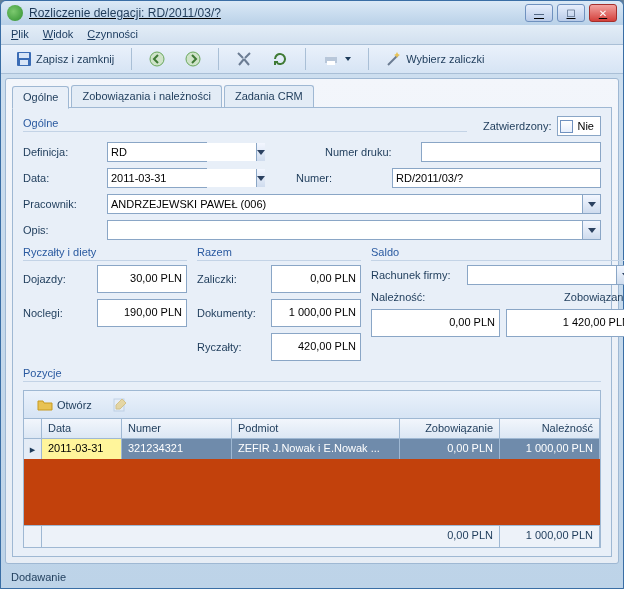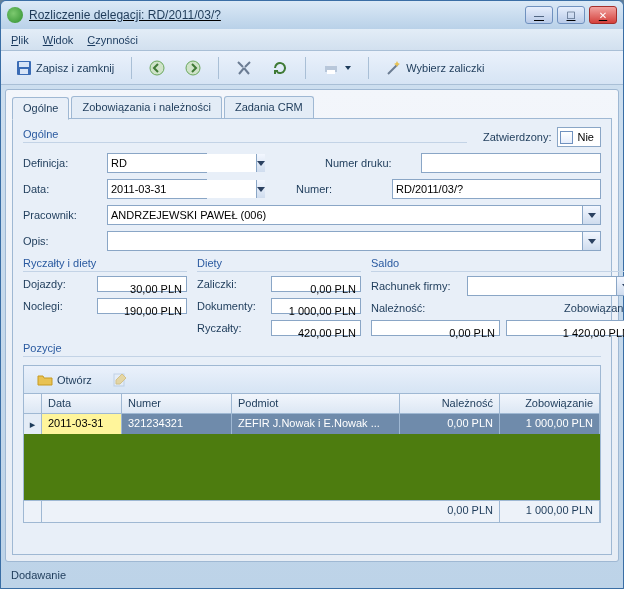--- a/index.html
+++ b/index.html
@@ -111,38 +111,38 @@
   }
   .combo { display:flex; align-items:center; padding:0; }
   .combo input { border:none; flex:1; height:18px; padding:0 3px; font:inherit; }
   .combo .cbtn {
     width:18px; height:18px; border-left:1px solid #8aa6c6;
     background:linear-gradient(180deg,#f3f7ff,#cfdcee);
     display:flex;align-items:center;justify-content:center;
   }
   .combo .cbtn div { width:0;height:0;border-left:4px solid transparent;border-right:4px solid transparent;border-top:5px solid #2b4160; }
   .amt {
-    width:90px; height:16px; border:1px solid #8aa6c6; background:#fff;
+    width:90px; height:28px; border:1px solid #8aa6c6; background:#fff;
     text-align:right; padding:6px 4px;
   }
   .chk {
     display:flex;align-items:center;gap:4px;
     border:1px solid #8aa6c6;background:#fff;padding:1px 6px 1px 2px;height:20px;
   }
   .chk .box { width:13px;height:13px;border:1px solid #6f91bf;background:linear-gradient(180deg,#fff,#e6eefc); }
   .cols3 { display:flex; gap:10px; }
   .col { flex:1; }
   .toolbar2 {
     height:28px; display:flex; align-items:center; gap:6px;
     background:linear-gradient(180deg,#eaf1fb,#d6e4f4);
     border:1px solid #9fb8d3; border-bottom:none;
     padding:0 6px; margin-top:4px;
   }
   .grid {
-    border:1px solid #9fb8d3; background:#4d7c0f;
+    border:1px solid #9fb8d3; background:#c2410c;
     display:flex; flex-direction:column;
     height:130px;
   }
   .ghead { display:flex; background:linear-gradient(180deg,#f2f6fc,#dce7f4); border-bottom:1px solid #9fb8d3; height:20px; }
   .gh { border-right:1px solid #9fb8d3; padding:3px 6px; color:#1d3b5a; font-size:11px; }
   .gh.rh { width:18px; }
   .grow { display:flex; background:#6f8bab; color:#fff; height:20px; }
   .gc { border-right:1px solid #9fb8d3; padding:3px 6px; }
   .gc.rh { width:18px; background:#e4ecf6; color:#1d3b5a; display:flex;align-items:center;justify-content:center; }
   .gc.sel { background:#fff59b; color:#000; }
@@ -299,21 +299,21 @@
           <div class="row">
               <span class="lbl-sm">Dojazdy:</span>
               <div class="amt">30,00 PLN</div>
             </div>
           <div class="row">
               <span class="lbl-sm">Noclegi:</span>
               <div class="amt">190,00 PLN</div>
             </div>
         </div>
         <div class="col">
-          <div class="section-title">Diety</div>
+          <div class="section-title">Razem</div>
           <div class="row">
               <span class="lbl-sm">Zaliczki:</span>
               <div class="amt">0,00 PLN</div>
             </div>
           <div class="row">
               <span class="lbl-sm">Dokumenty:</span>
               <div class="amt">1 000,00 PLN</div>
             </div>
           <div class="row">
               <span class="lbl-sm">Ryczałty:</span>
@@ -356,22 +356,22 @@
               <path d="M10 2l4 4-6 6H4V8z" fill="#e8c253" stroke="#c79a20"></path>
             </svg>
         </div>
       </div>
       <div class="grid">
         <div class="ghead">
           <div class="gh rh"></div>
           <div class="gh" style="width:80px">Data</div>
           <div class="gh" style="width:110px">Numer</div>
           <div class="gh" style="flex:1">Podmiot</div>
+          <div class="gh" style="width:100px;text-align:right">Zobowiązanie</div>
           <div class="gh" style="width:100px;text-align:right">Należność</div>
-          <div class="gh" style="width:100px;text-align:right">Zobowiązanie</div>
         </div>
         <div class="grow">
           <div class="gc rh">▸</div>
           <div class="gc sel" style="width:80px">2011-03-31</div>
           <div class="gc" style="width:110px">321234321</div>
           <div class="gc" style="flex:1">ZEFIR J.Nowak i E.Nowak ...</div>
           <div class="gc" style="width:100px;text-align:right">0,00 PLN</div>
           <div class="gc" style="width:100px;text-align:right">1 000,00 PLN</div>
         </div>
         <div class="gfoot">

